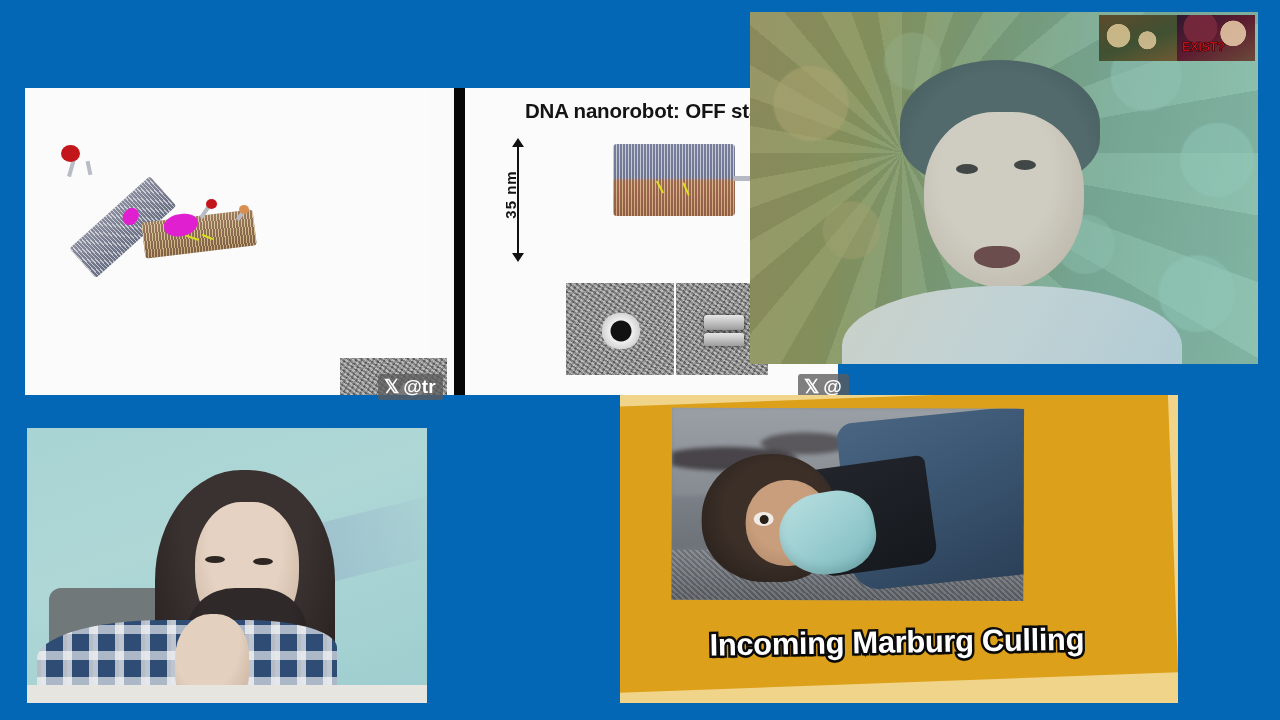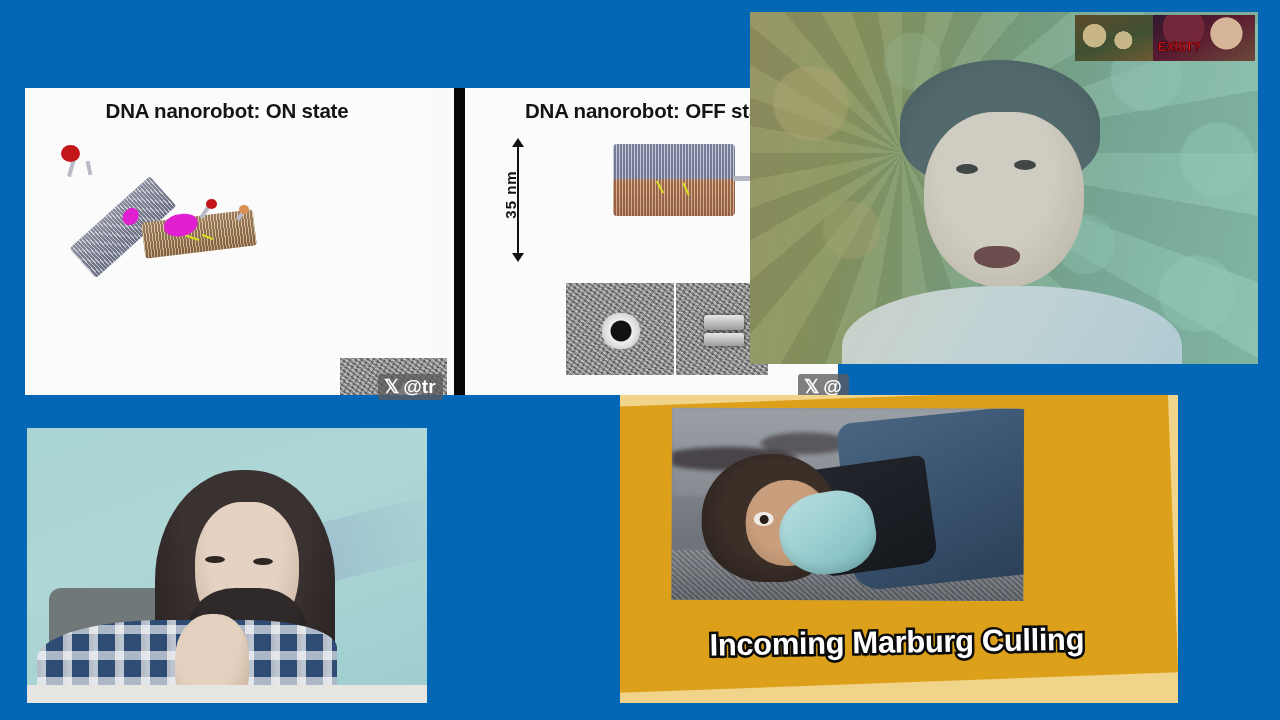--- a/index.html
+++ b/index.html
@@ -178,21 +178,20 @@
     background:
       radial-gradient(circle at 25% 45%, rgba(222,200,150,.85) 0 18%, transparent 19%),
       radial-gradient(circle at 62% 55%, rgba(232,206,160,.8) 0 16%, transparent 17%),
       linear-gradient(160deg,#5d4a2c,#3f5132 55%,#6d5a33);
   }
   #pip-2{
     background:
       radial-gradient(circle at 72% 40%, rgba(235,206,170,.85) 0 20%, transparent 21%),
       radial-gradient(circle at 30% 28%, rgba(120,40,60,.9) 0 26%, transparent 27%),
       linear-gradient(150deg,#2e1830,#5c1c30 48%,#6b4a3a);
-    padding-left: 24px;
   }
   #pip-2-text{
     position:absolute;left:5px;bottom:7px;
     color:#e8141a;font-weight:bold;font-size:13px;
     -webkit-text-stroke:.6px #2a0004;
     font-family:"Liberation Sans", sans-serif;
     letter-spacing:-.5px;
   }
 
   
@@ -328,21 +327,20 @@
     text-shadow:0 3px 0 rgba(0,0,0,.35);
     white-space:nowrap;
   }
 </style>
 </head>
 <body>
 
 <div class="abs" id="slide">
 
   <div class="slide-half" id="slide-left">
-    <div class="slide-title">DNA nanorobot: ON state</div>
 
     <div class="abs" id="on-cartoon">
       <div class="barrel" id="on-barrel-grey">
         <div class="barrel-stripes"></div>
         <div class="magenta-blob" style="left:58px;top:10px;width:18px;height:15px;"></div>
       </div>
       <div class="barrel" id="on-barrel-brown">
         <div class="barrel-stripes"></div>
         <div class="magenta-blob" style="left:22px;top:-4px;width:34px;height:22px;"></div>
         <div class="yellow-strand" style="left:42px;top:20px;width:14px;transform:rotate(26deg);"></div>

